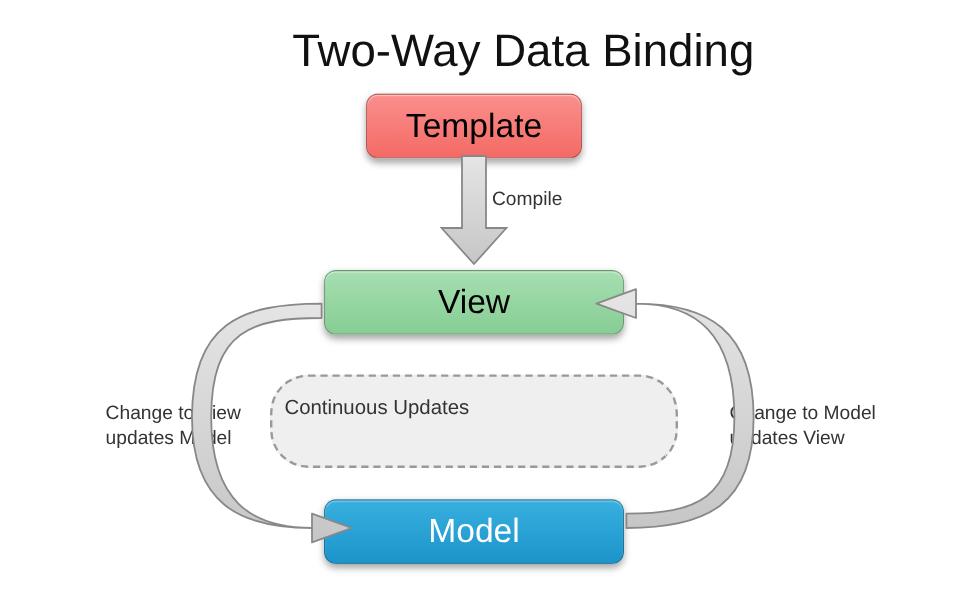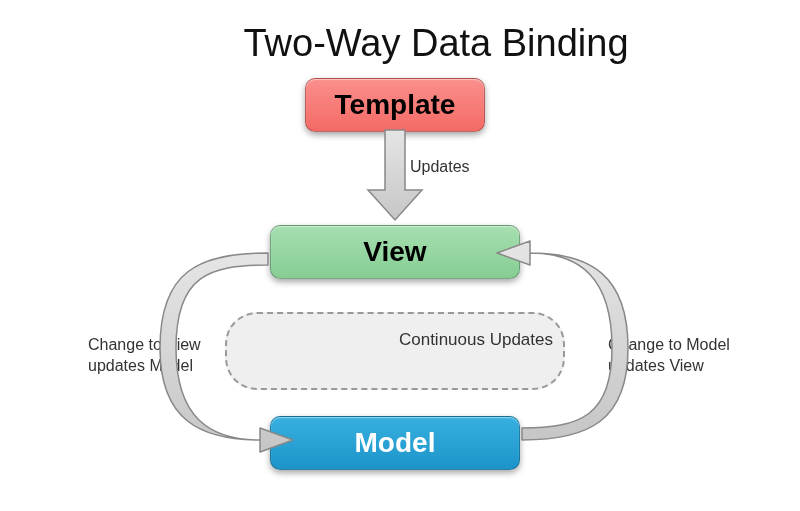--- a/index.html
+++ b/index.html
@@ -19,21 +19,21 @@
       font-size: 38px;
       font-weight: 400;
       color: #111;
       margin-left: 36px;
     }
     .node {
       position: absolute;
       border-radius: 10px;
       text-align: center;
       font-size: 28px;
-      font-weight: 700;
+      font-weight: 400;
       color: #000;
       padding: 10px 0;
       box-shadow: 0 3px 6px rgba(0,0,0,0.35), inset 0 1px 1px rgba(255,255,255,0.5);
       border: 1px solid rgba(0,0,0,0.25);
     }
     .template-node {
       top: 78px;
       left: 305px;
       width: 180px;
       background: linear-gradient(to bottom, #fa8f8c 0%, #f46a65 100%);
@@ -60,21 +60,21 @@
     }
     .updates-box {
       position: absolute;
       top: 312px;
       left: 225px;
       width: 340px;
       height: 78px;
       border: 2px dashed #999;
       border-radius: 32px;
       background: #efefef;
-      text-align: right;
+      text-align: left;
       padding: 14px 10px;
       font-size: 17px;
       line-height: 1.4;
       color: #333;
     }
     .left-label {
       position: absolute;
       top: 335px;
       left: 88px;
       font-size: 16px;
@@ -100,21 +100,21 @@
 <body>
 
 <div class="title">Two-Way Data Binding</div>
 
 <div class="node template-node">Template</div>
 
 <div class="node view-node">View</div>
 
 <div class="node model-node">Model</div>
 
-<div class="compile-label">Updates</div>
+<div class="compile-label">Compile</div>
 
 <div class="updates-box">
   <span>Continuous Updates</span><br>
 </div>
 
 <div class="left-label">
   <span>Change to View</span><br>
   <span>updates Model</span>
 </div>
 

